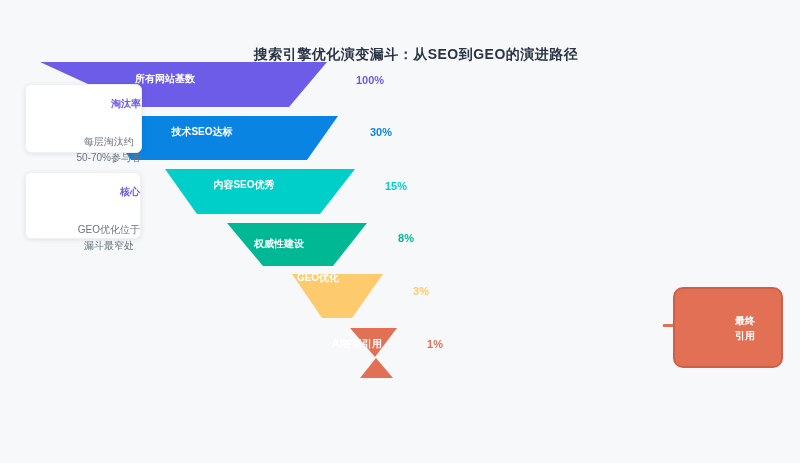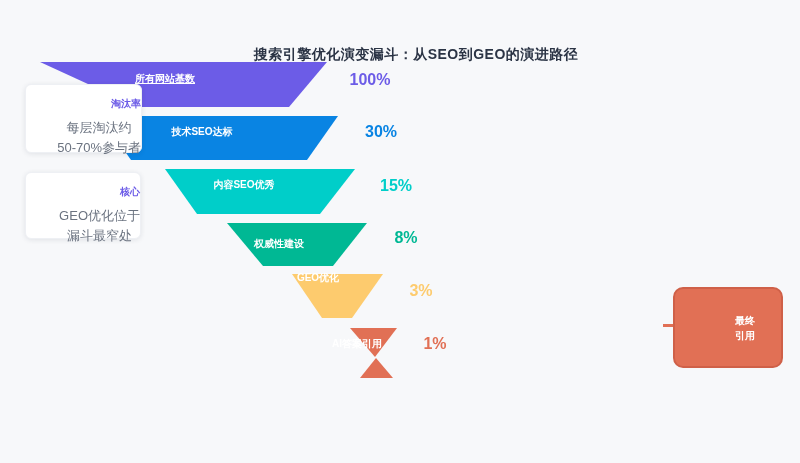--- a/index.html
+++ b/index.html
@@ -24,35 +24,35 @@
   .f4{left:292px;top:274px;width:91px;height:44px;clip-path:polygon(0 0,91px 0,60px 44px,30px 44px);}
   .f5a{left:350px;top:328px;width:47px;height:29px;clip-path:polygon(0 0,47px 0,25px 29px);}
   .f5b{left:360px;top:358px;width:33px;height:20px;clip-path:polygon(16px 0,33px 20px,0 20px);}
   
   .seg-label{
     position:absolute;transform:translate(-50%,-50%);
     color:#fff;font-size:10px;font-weight:bold;white-space:nowrap;z-index:3;
   }
   .pct{
     position:absolute;transform:translate(-50%,-50%);
-    font-size:16px;font-weight:bold;white-space:nowrap;z-index:3;
+    font-size:11px;font-weight:bold;white-space:nowrap;z-index:3;
   }
   
   .card{
     position:absolute;background:#fff;border-radius:6px;
     box-shadow:0 1px 5px rgba(30,40,60,.10);
     border:1px solid #EEF0F4;z-index:5;
     display:flex;flex-direction:column;align-items:flex-end;
     text-align:center;
   }
   .card0{left:25px;top:84px;width:115px;height:67px;}
   .card1{left:25px;top:172px;width:114px;height:65px;}
   .card2{left:25px;top:258px;width:114px;height:66px;}
   .card-title{margin-top:12px;font-size:10px;font-weight:bold;color:#6C5CE7;}
-  .card-body{margin-top:7px;font-size:13px;color:#6B7380;line-height:1.55;}
+  .card-body{margin-top:23px;font-size:10px;color:#6B7380;line-height:1.55;}
   
   .final-box{
     position:absolute;left:673px;top:287px;width:110px;height:81px;
     border-radius:10px;border:2px solid #CF6048;box-sizing:border-box;
     display:flex;flex-direction:column;align-items:center;justify-content:center;
     color:#fff;font-size:10px;font-weight:bold;line-height:1.5;text-align:center;z-index:5;padding-left:34px;
   }
   .stub{position:absolute;left:663px;top:324px;width:10px;height:3px;z-index:4;}
 </style>
 </head>
@@ -63,21 +63,21 @@
   <h1 class="chart-title">搜索引擎优化演变漏斗：从SEO到GEO的演进路径</h1>
 
   <div class="seg f0" style="background: rgb(108, 92, 231);"></div>
   <div class="seg f1" style="background: rgb(9, 132, 227);"></div>
   <div class="seg f2" style="background: rgb(0, 206, 201);"></div>
   <div class="seg f3" style="background: rgb(0, 184, 148);"></div>
   <div class="seg f4" style="background: rgb(253, 203, 110);"></div>
   <div class="seg f5a" style="background: rgb(225, 112, 85);"></div>
   <div class="seg f5b" style="background: rgb(225, 112, 85);"></div>
 
-  <span class="seg-label" style="left:165px;top:79px;text-decoration:underline;">所有网站基数</span>
+  <span class="seg-label" style="left:165px;top:79px;">所有网站基数</span>
   <span class="seg-label" style="left:202px;top:132px;">技术SEO达标</span>
   <span class="seg-label" style="left:244px;top:185px;">内容SEO优秀</span>
   <span class="seg-label" style="left:279px;top:244px;">权威性建设</span>
   <span class="seg-label" style="left:318px;top:278px;">GEO优化</span>
   <span class="seg-label" style="left:357px;top:344px;">AI答案引用</span>
 
   <span class="pct" style="left: 370px; top: 80px; color: rgb(108, 92, 231);">100%</span>
   <span class="pct" style="left: 381px; top: 132px; color: rgb(9, 132, 227);">30%</span>
   <span class="pct" style="left: 396px; top: 186px; color: rgb(0, 206, 201);">15%</span>
   <span class="pct" style="left: 406px; top: 238px; color: rgb(0, 184, 148);">8%</span>

